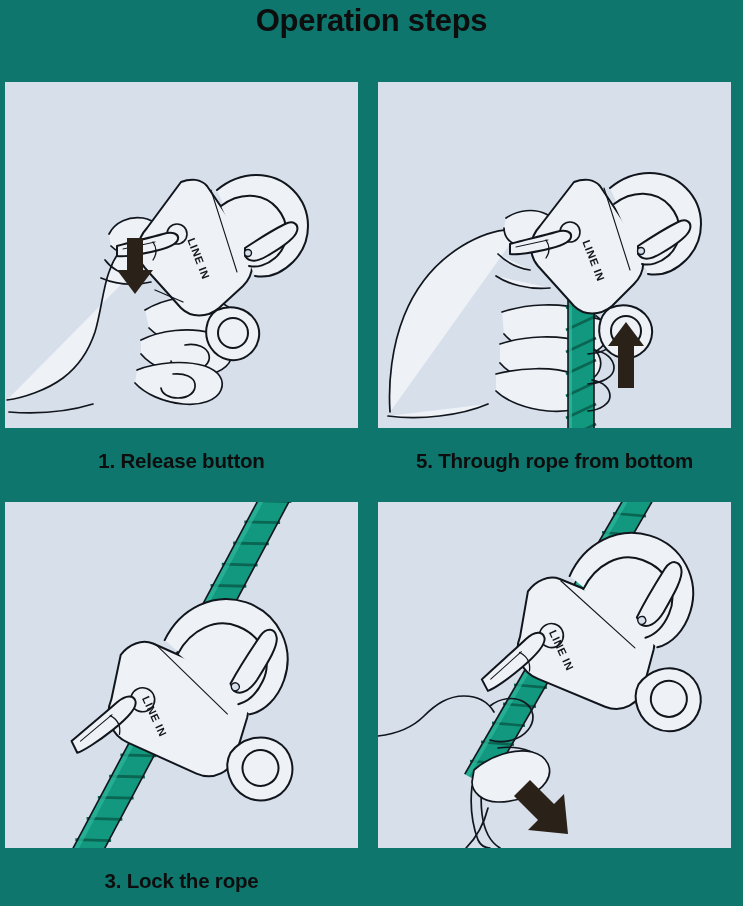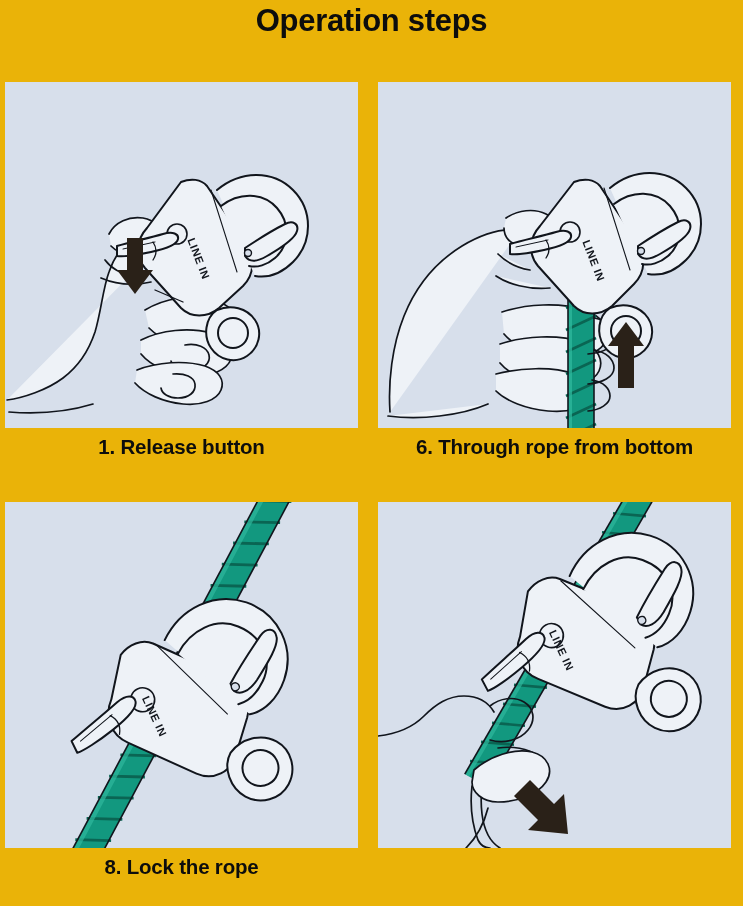--- a/index.html
+++ b/index.html
@@ -11,21 +11,21 @@
     width: 743px;
     height: 906px;
     font-family: "Liberation Sans", sans-serif;
     overflow: hidden;
     position: relative;
   }
   .page {
     width: 743px;
     height: 906px;
     position: relative;
-    background: #eab308;
+    background: #0f766e;
   }
   .page-title {
     position: absolute;
     top: 2px;
     left: 0;
     width: 743px;
     text-align: center;
     font-size: 31px;
     font-weight: bold;
     letter-spacing: -0.3px;
@@ -61,21 +61,21 @@
     width: 353px;
     height: 346px;
     display: block;
   }
   .caption {
     width: 353px;
     text-align: center;
     font-size: 20.5px;
     font-weight: bold;
     color: #0d0d0d;
-    margin-top: 6px;
+    margin-top: 20px;
     line-height: 26px;
     letter-spacing: -0.2px;
   }
   .line-in-text {
     font-family: "Liberation Sans", sans-serif;
     font-weight: bold;
     font-size: 11px;
     fill: #11151c;
     letter-spacing: 0.6px;
   }
@@ -242,21 +242,21 @@
 
           <g>
             <text class="line-in-text" transform="translate(212,180) rotate(69)" text-anchor="middle">LINE IN</text>
           </g>
 
           <g>
             <path d="M248 240 L 266 264 L 256 264 L 256 306 L 240 306 L 240 264 L 230 264 Z" fill="#2a2118"></path>
           </g>
         </svg>
       </div>
-      <div class="caption">6. Through rope from bottom</div>
+      <div class="caption">5. Through rope from bottom</div>
     </div>
 
     <div class="step c0 r1">
       <div class="panel">
         <svg viewBox="0 0 353 346" xmlns="http://www.w3.org/2000/svg">
           <defs>
             <clipPath id="ropeClip3">
               <polygon points="-20,-20 373,-20 373,366 -20,366"></polygon>
             </clipPath>
           </defs>
@@ -312,21 +312,21 @@
                      C 132 181 118 186 100 190 C 82 194 64 196 58 195 Z"></path>
             <path d="M66 186 L 106 176" stroke-width="1" fill="none"></path>
             <path d="M104 176 C 109 183 109 190 104 197" stroke-width="1.3" fill="none"></path>
           </g>
 
           <g>
             <text class="line-in-text" transform="translate(146,216) rotate(65)" text-anchor="middle">LINE IN</text>
           </g>
         </svg>
       </div>
-      <div class="caption">8. Lock the rope</div>
+      <div class="caption">3. Lock the rope</div>
     </div>
 
     <div class="step c1 r1">
       <div class="panel">
         <svg viewBox="0 0 353 346" xmlns="http://www.w3.org/2000/svg">
           <defs>
             <clipPath id="ropeClip4">
               <polygon points="-20,-20 373,-20 373,366 -20,366"></polygon>
             </clipPath>
           </defs>

